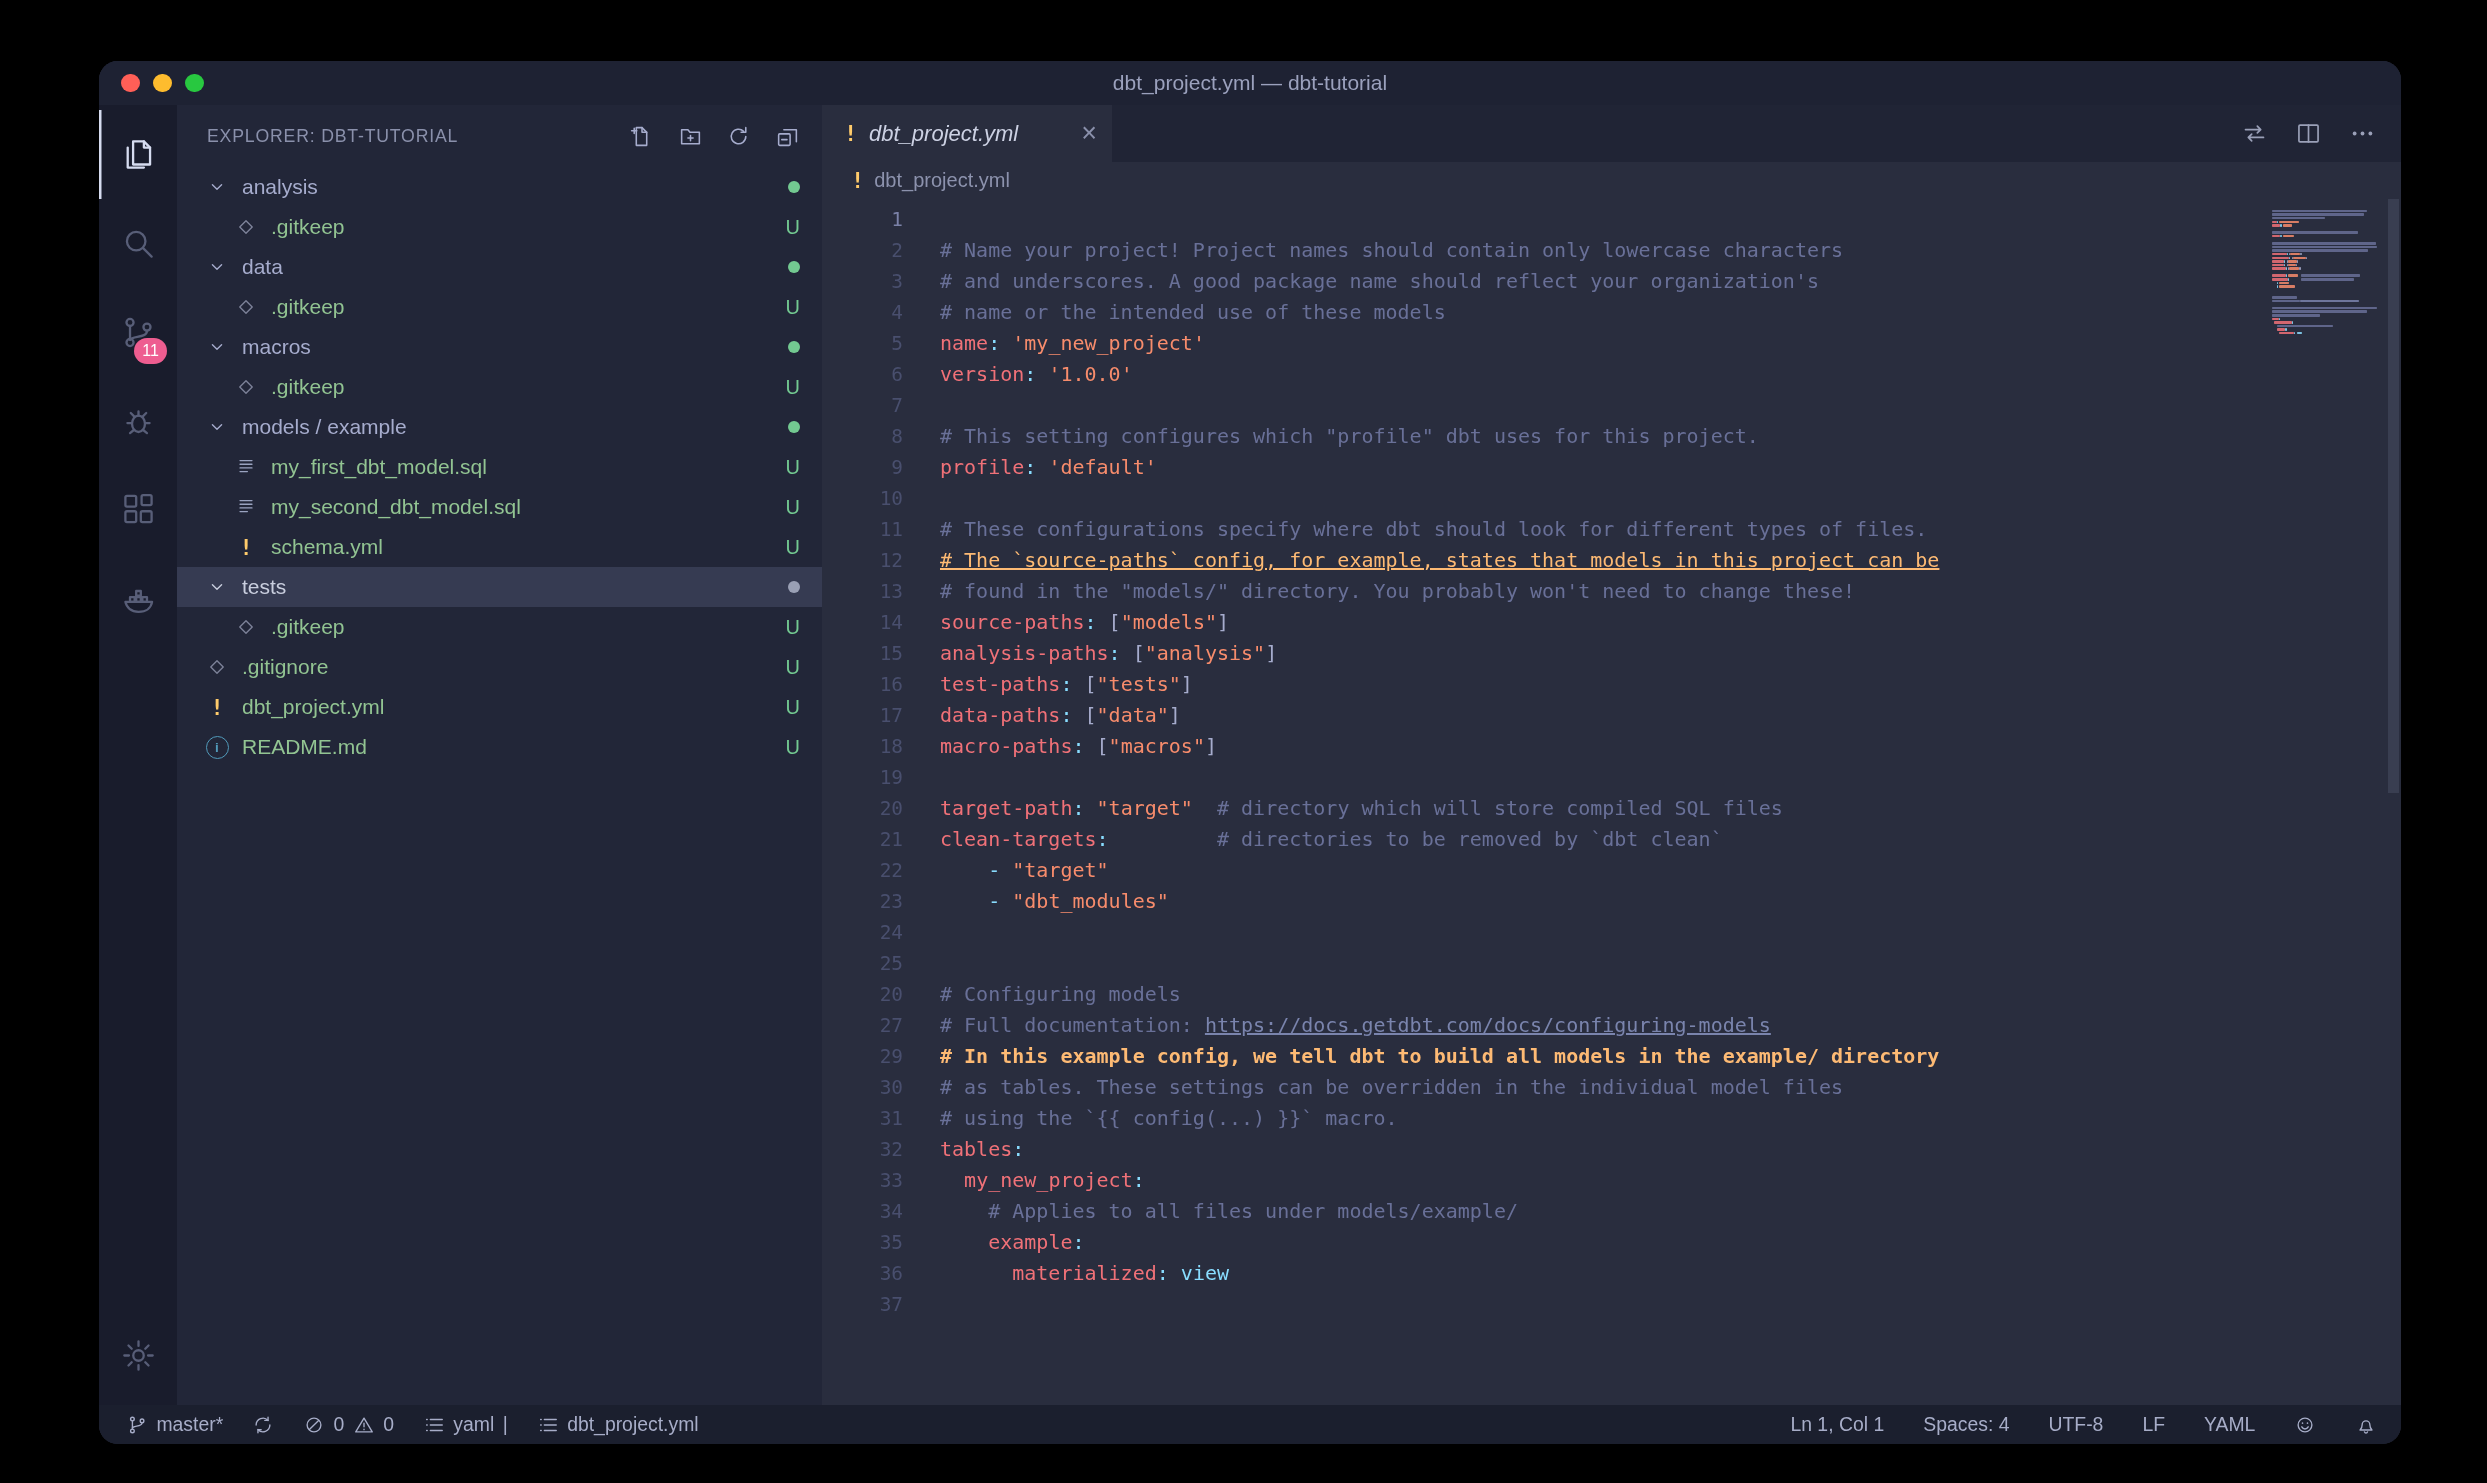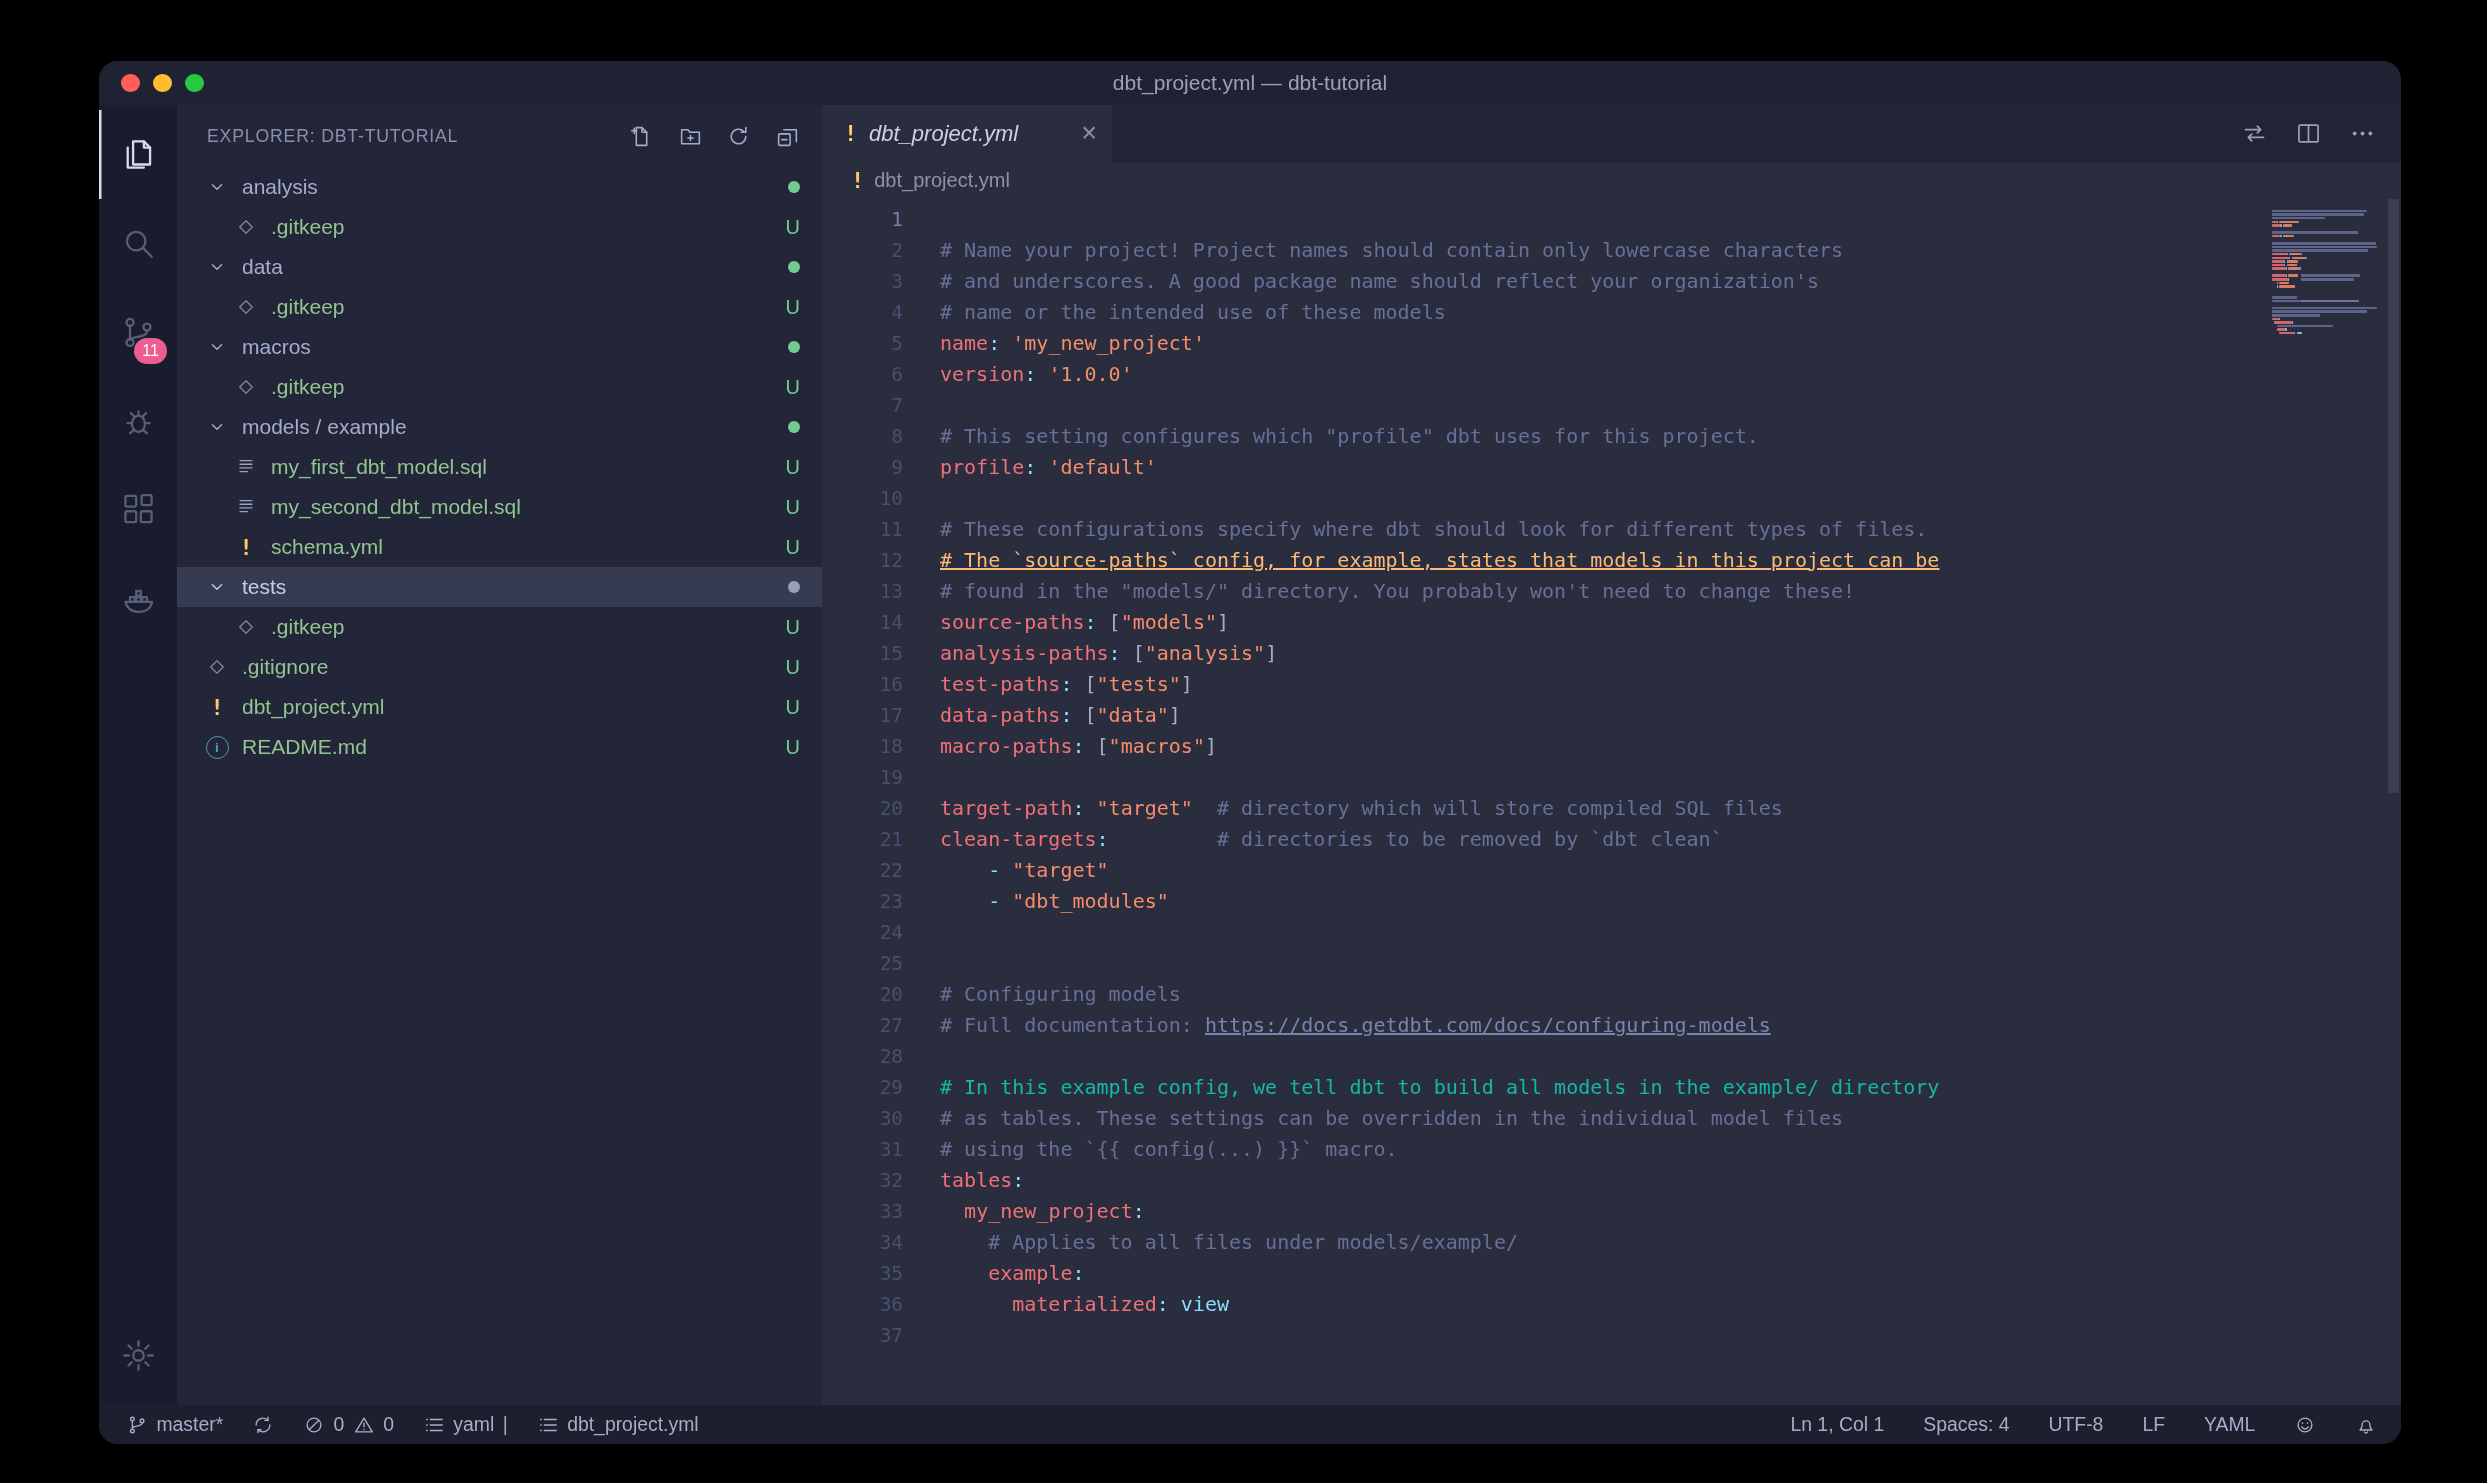--- a/index.html
+++ b/index.html
@@ -372,22 +372,21 @@
             <div class="code-line"><span class="ln">18</span><span class="lt"><span style="color: rgb(240, 113, 120);">macro-paths</span><span style="color: rgb(137, 221, 255);">:</span><span style="color: rgb(166, 172, 205);"> </span><span style="color: rgb(166, 172, 205);">[</span><span style="color: rgb(247, 140, 108);">"macros"</span><span style="color: rgb(166, 172, 205);">]</span></span></div>
             <div class="code-line"><span class="ln">19</span><span class="lt"></span></div>
             <div class="code-line"><span class="ln">20</span><span class="lt"><span style="color: rgb(240, 113, 120);">target-path</span><span style="color: rgb(137, 221, 255);">:</span><span style="color: rgb(166, 172, 205);"> </span><span style="color: rgb(247, 140, 108);">"target"</span><span style="color: rgb(166, 172, 205);">  </span><span style="color: rgb(105, 112, 152);"># directory which will store compiled SQL files</span></span></div>
             <div class="code-line"><span class="ln">21</span><span class="lt"><span style="color: rgb(240, 113, 120);">clean-targets</span><span style="color: rgb(137, 221, 255);">:</span><span style="color: rgb(166, 172, 205);">         </span><span style="color: rgb(105, 112, 152);"># directories to be removed by `dbt clean`</span></span></div>
             <div class="code-line"><span class="ln">22</span><span class="lt"><span style="color: rgb(166, 172, 205);">    </span><span style="color: rgb(137, 221, 255);">-</span><span style="color: rgb(166, 172, 205);"> </span><span style="color: rgb(247, 140, 108);">"target"</span></span></div>
             <div class="code-line"><span class="ln">23</span><span class="lt"><span style="color: rgb(166, 172, 205);">    </span><span style="color: rgb(137, 221, 255);">-</span><span style="color: rgb(166, 172, 205);"> </span><span style="color: rgb(247, 140, 108);">"dbt_modules"</span></span></div>
             <div class="code-line"><span class="ln">24</span><span class="lt"></span></div>
             <div class="code-line"><span class="ln">25</span><span class="lt"></span></div>
             <div class="code-line"><span class="ln">20</span><span class="lt"><span style="color: rgb(105, 112, 152);"># Configuring models</span></span></div>
             <div class="code-line"><span class="ln">27</span><span class="lt"><span style="color: rgb(105, 112, 152);"># Full documentation: </span><span class="link" style="color: rgb(122, 132, 173);">https://docs.getdbt.com/docs/configuring-models</span></span></div>
-            <div class="code-line"><span class="ln">28</span><span class="lt"></span></div>
-            <div class="code-line"><span class="ln">29</span><span class="lt"><span style="color: #14b8a6;"># In this example config, we tell dbt to build all models in the example/ directory</span></span></div>
+            <div class="code-line"><span class="ln">29</span><span class="lt"><span style="color: #fdba74; font-weight: bold;"># In this example config, we tell dbt to build all models in the example/ directory</span></span></div>
             <div class="code-line"><span class="ln">30</span><span class="lt"><span style="color: rgb(105, 112, 152);"># as tables. These settings can be overridden in the individual model files</span></span></div>
             <div class="code-line"><span class="ln">31</span><span class="lt"><span style="color: rgb(105, 112, 152);"># using the `{{ config(...) }}` macro.</span></span></div>
             <div class="code-line"><span class="ln">32</span><span class="lt"><span style="color: rgb(240, 113, 120);">tables</span><span style="color: rgb(137, 221, 255);">:</span></span></div>
             <div class="code-line"><span class="ln">33</span><span class="lt"><span style="color: rgb(166, 172, 205);">  </span><span style="color: rgb(240, 113, 120);">my_new_project</span><span style="color: rgb(137, 221, 255);">:</span></span></div>
             <div class="code-line"><span class="ln">34</span><span class="lt"><span style="color: rgb(166, 172, 205);">    </span><span style="color: rgb(105, 112, 152);"># Applies to all files under models/example/</span></span></div>
             <div class="code-line"><span class="ln">35</span><span class="lt"><span style="color: rgb(166, 172, 205);">    </span><span style="color: rgb(240, 113, 120);">example</span><span style="color: rgb(137, 221, 255);">:</span></span></div>
             <div class="code-line"><span class="ln">36</span><span class="lt"><span style="color: rgb(166, 172, 205);">      </span><span style="color: rgb(240, 113, 120);">materialized</span><span style="color: rgb(137, 221, 255);">:</span><span style="color: rgb(166, 172, 205);"> </span><span style="color: rgb(137, 221, 255);">view</span></span></div>
             <div class="code-line"><span class="ln">37</span><span class="lt"></span></div>
           </div>
         <div class="minimap">

